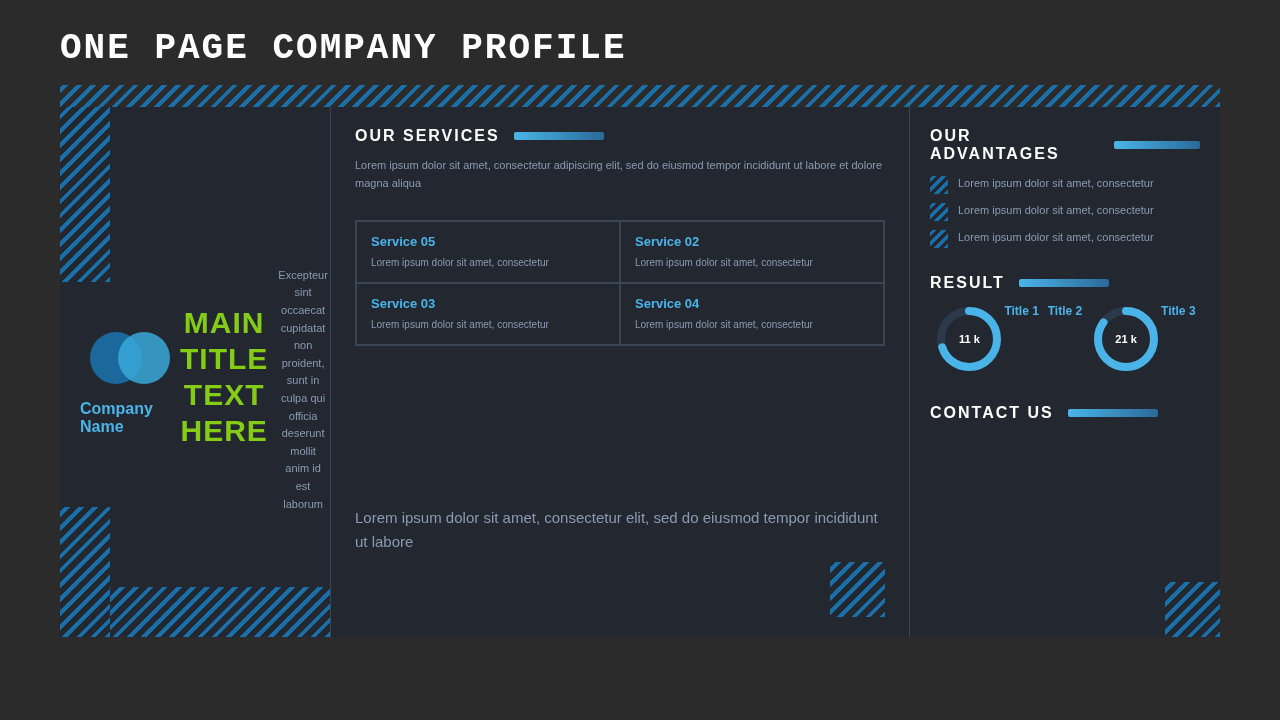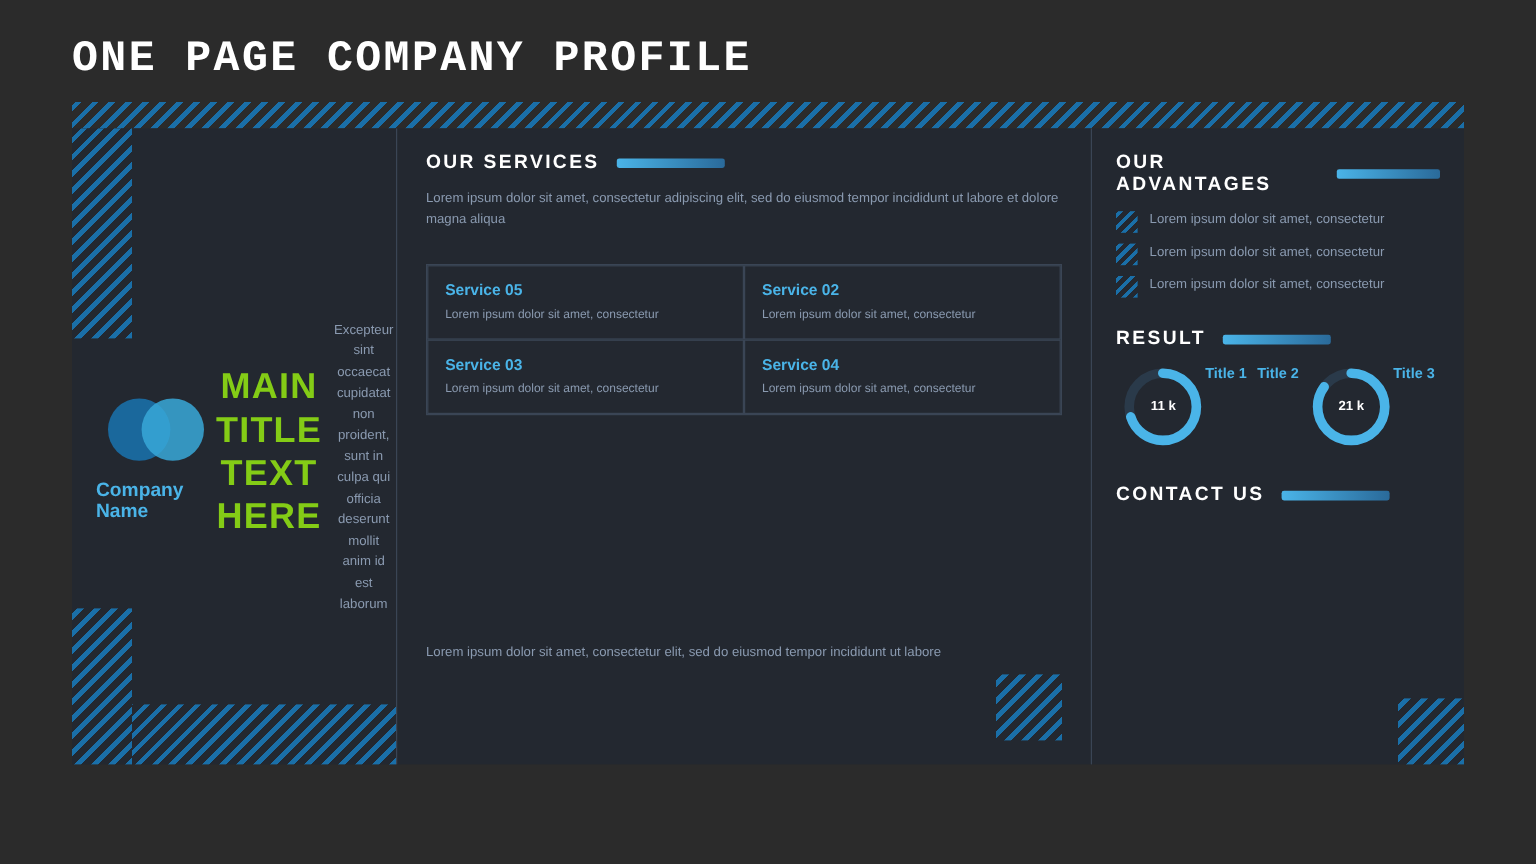--- a/index.html
+++ b/index.html
@@ -233,21 +233,21 @@
     }
 
     .service-desc {
       color: #8a9ab0;
       font-size: 10px;
       line-height: 1.5;
     }
 
     .bottom-desc {
       color: #8a9ab0;
-      font-size: 11px;
+      font-size: 15px;
       line-height: 1.6;
       margin-top: auto;
     }
 
     .bottom-middle-decoration {
       display: flex;
       justify-content: flex-end;
       margin-top: 8px;
     }
 

